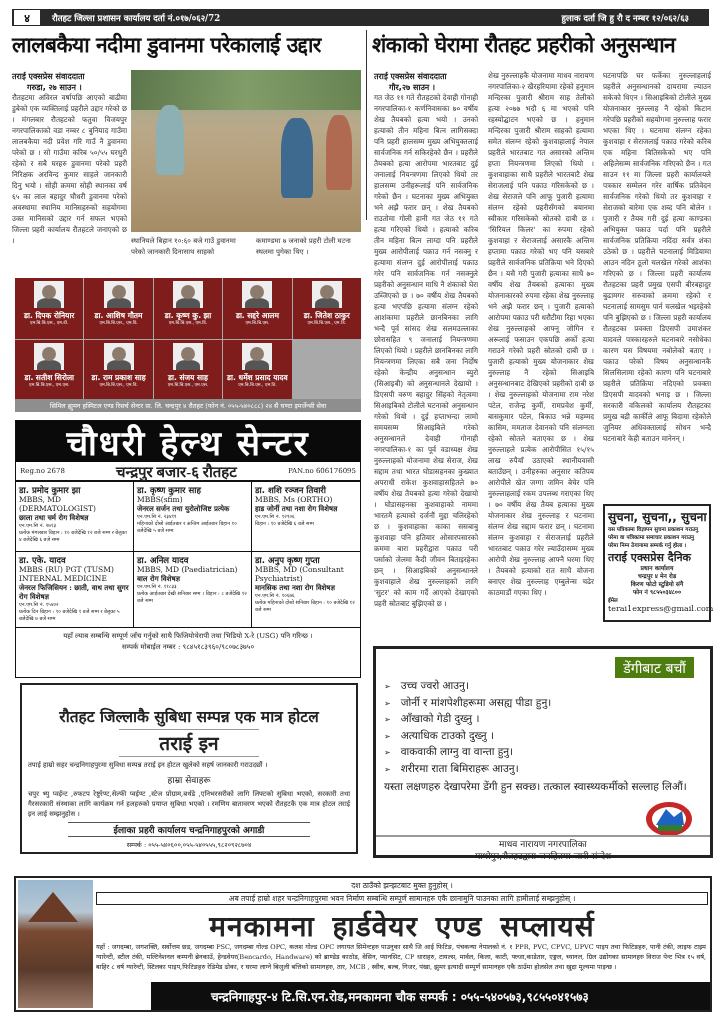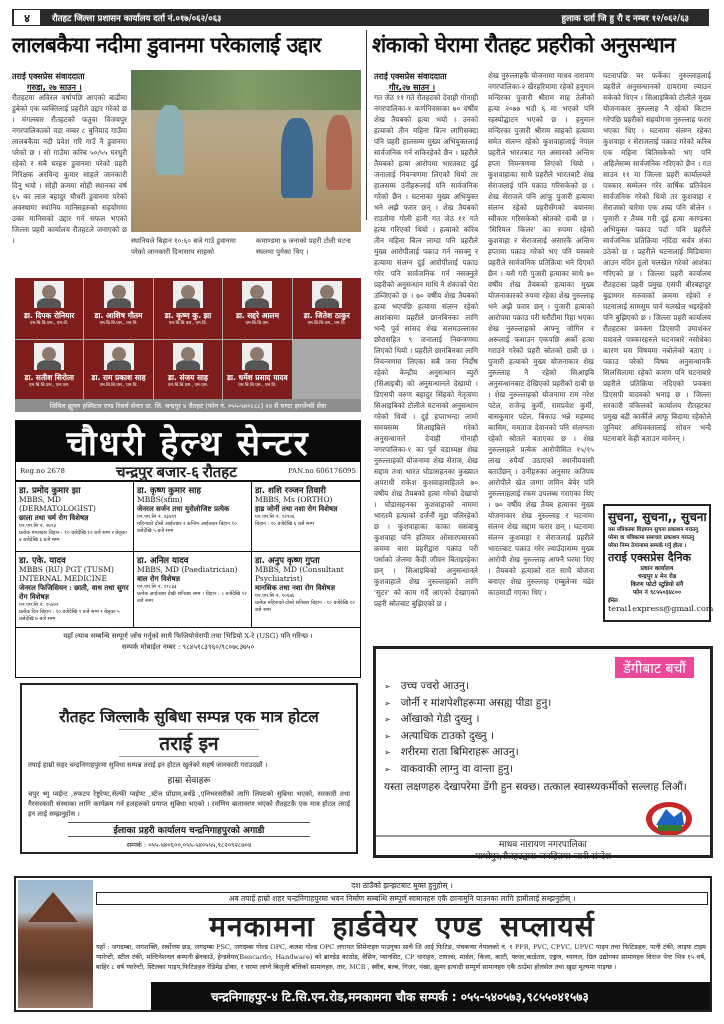--- a/index.html
+++ b/index.html
@@ -10,21 +10,21 @@
   .masthead .pgno { background: #fff; color: #000; width: 26px; height: 15px; margin-left: 2px; display: flex; align-items: center; justify-content: center; font-size: 11px; }
   .masthead .reg { margin-left: 12px; flex: 1; }
   .masthead .postal { margin-right: 20px; }
 
   .headline { position: absolute; top: 30px; font-family: "DejaVu Sans", sans-serif; font-weight: bold; font-size: 21px; white-space: nowrap; color: #111; letter-spacing: -0.5px; }
   .hl-left { left: 12px; width: 352px; }
   .hl-right { left: 372px; width: 340px; }
   .vdivider { position: absolute; left: 366px; top: 30px; width: 1px; height: 190px; background: #333; }
 
   .byline { font-family: "DejaVu Sans", sans-serif; font-weight: bold; font-size: 8px; }
-  .byline .date { display: block; padding-left: 15px; text-decoration: underline; }
+  .byline .date { display: block; padding-left: 15px; }
   .col { font-size: 7.2px; line-height: 11px; text-align: justify; color: #333; overflow: hidden; }
 
   .left-story { position: absolute; left: 12px; top: 70px; width: 115px; height: 208px; }
   .photo { position: absolute; left: 131px; top: 70px; width: 230px; height: 162px; background: linear-gradient(180deg, #8fa68a 0%, #b9a98a 35%, #b59f7b 60%, #a48c66 100%); overflow: hidden; }
   .photo .tree { position:absolute; left:0; top:0; width:230px; height:40px; background: linear-gradient(90deg,#4d6b3d,#7a9a60,#5a7a45); opacity:.8; }
   .photo .p { position:absolute; border-radius: 40% 40% 10% 10%; }
   .caption { position: absolute; top: 236px; width: 115px; font-size: 7px; line-height: 11px; color: #333; }
 
   .doctors { position: absolute; left: 15px; top: 278px; width: 346px; height: 122px; background: #a9a9a9; display: grid; grid-template-columns: repeat(5, 1fr); grid-template-rows: 1fr 1fr; gap: 1px; }
   .doc { background: #7f1d1d; display: flex; flex-direction: column; align-items: center; padding-top: 3px; }
@@ -61,21 +61,21 @@
   .right-c2 { position: absolute; left: 488px; top: 70px; width: 106px; height: 554px; }
   .right-c3 { position: absolute; left: 603px; top: 70px; width: 108px; height: 205px; }
   .notice { position: absolute; left: 603px; top: 504px; width: 108px; height: 118px; border: 2px solid #222; padding: 2px 3px; }
   .notice .n1 { font-family: "DejaVu Sans", sans-serif; font-weight: bold; font-size: 12px; white-space: nowrap; }
   .notice .n2 { font-size: 5.5px; line-height: 8px; font-weight: bold; }
   .notice .n3 { font-family: "DejaVu Sans", sans-serif; font-weight: bold; font-size: 11px; white-space: nowrap; }
   .notice .n4 { text-align: center; font-size: 6px; font-weight: bold; line-height: 8px; }
   .notice .n5 { font-size: 8px; }
 
   .dengue { position: absolute; left: 373px; top: 646px; width: 340px; height: 212px; border: 3px solid #222; padding: 3px 8px; }
-  .dengue .dt { position: absolute; right: 16px; top: 8px; background: #ec4899; color: #fff; font-family: "DejaVu Sans", sans-serif; font-size: 14px; padding: 1px 8px; }
+  .dengue .dt { position: absolute; right: 16px; top: 8px; background: #4d7c0f; color: #fff; font-family: "DejaVu Sans", sans-serif; font-size: 14px; padding: 1px 8px; }
   .dengue ul { list-style: none; margin-top: 26px; }
   .dengue li { font-family: "DejaVu Sans", sans-serif; font-size: 10.5px; line-height: 14.5px; }
   .dengue li::before { content: "➢"; margin-right: 10px; font-size: 8px; }
   .dengue .warn { font-family: "DejaVu Sans", sans-serif; font-size: 10.5px; line-height: 15px; margin-top: 2px; }
   .dengue .emblem { position: absolute; right: 16px; top: 150px; width: 50px; height: 38px; }
   .dengue .issuer { position: absolute; left: 0; right: 0; top: 186px; border-top: 2px solid #999; text-align: center; font-family: "DejaVu Sans", sans-serif; font-size: 9px; line-height: 12px; padding-top: 1px; }
 
   .hardware { position: absolute; left: 14px; top: 876px; width: 698px; height: 136px; border: 2px solid #222; }
   .hardware .img { position: absolute; left: 2px; top: 2px; width: 75px; height: 128px; background: linear-gradient(180deg,#9bb7cf 0%,#b6c7d5 25%,#7a4a32 40%,#5a3a2a 70%,#9b7a6a 100%); overflow:hidden; }
   .hardware .img::before { content:""; position:absolute; left:10px; top:12px; width:50px; height:30px; background:#6a3b26; clip-path: polygon(50% 0,100% 100%,0 100%); }
@@ -83,21 +83,21 @@
   .hardware .l2 { position: absolute; left: 80px; top: 14px; right: 2px; height: 13px; border: 1px solid #222; text-align: center; font-size: 7.5px; font-family: "DejaVu Sans", sans-serif; }
   .hardware .brand { position: absolute; left: 80px; top: 28px; right: 2px; text-align: center; font-family: Liberation Mono, monospace; font-weight: bold; font-size: 28px; letter-spacing: 1px; }
   .hardware .items { position: absolute; left: 80px; top: 64px; right: 4px; font-size: 6.5px; line-height: 10px; text-align: justify; }
   .hardware .contact { position: absolute; left: 135px; right: 0; bottom: 0; height: 28px; background: #0e0e0e; color: #fff; font-family: "DejaVu Sans", sans-serif; font-weight: bold; font-size: 12px; display: flex; align-items: center; padding-left: 60px; }
 </style>
 </head>
 <body>
 
 <div class="masthead">
   <span class="pgno">४</span>
-  <span class="reg">रौतहट जिल्ला प्रशासन कार्यालय दर्ता नं.०१७/०६२/०६३</span>
+  <span class="reg">रौतहट जिल्ला प्रशासन कार्यालय दर्ता नं.०१७/०६२/72</span>
   <span class="postal">हुलाक दर्ता जि हु रौ द नम्बर १२/०६२/६३</span>
 </div>
 
 <div class="headline hl-left">लालबकैया नदीमा डुवानमा परेकालाई उद्दार</div>
 <div class="vdivider"></div>
 <div class="headline hl-right">शंकाको घेरामा रौतहट प्रहरीको अनुसन्धान</div>
 
 <div class="left-story">
   <div class="byline">
     <span>तराई एक्सप्रेस संवाददाता</span>
@@ -252,22 +252,22 @@
   <div class="n5">terai1express@gmail.com</div>
 </div>
 
 <div class="dengue">
   <div class="dt">डेंगीबाट बचौं</div>
   <ul id="symptoms">
       <li>उच्च ज्वरो आउनु।</li>
       <li>जोर्नी र मांशपेशीहरूमा असह्य पीडा हुनु।</li>
       <li>आँखाको गेडी दुख्नु ।</li>
       <li>अत्याधिक टाउको दुख्नु ।</li>
+      <li>वाकवाकी लाग्नु वा वान्ता हुनु।</li>
       <li>शरीरमा राता बिमिराहरू आउनु।</li>
-      <li>वाकवाकी लाग्नु वा वान्ता हुनु।</li>
     </ul>
   <div class="warn">यस्ता लक्षणहरु देखापरेमा डेंगी हुन सक्छ। तत्काल स्वास्थ्यकर्मीको सल्लाह लिऔं।</div>
   <svg class="emblem" viewBox="0 0 50 38">
     <ellipse cx="25" cy="20" rx="23" ry="17" fill="#c62828"></ellipse>
     <ellipse cx="25" cy="20" rx="17" ry="12" fill="#fff"></ellipse>
     <polygon points="12,26 22,10 30,18 38,12 40,26" fill="#1e63c4"></polygon>
     <rect x="14" y="26" width="24" height="6" fill="#2e7d32"></rect>
   </svg>
   <div class="issuer">
     <div>माधव नारायण नगरपालिका</div>

